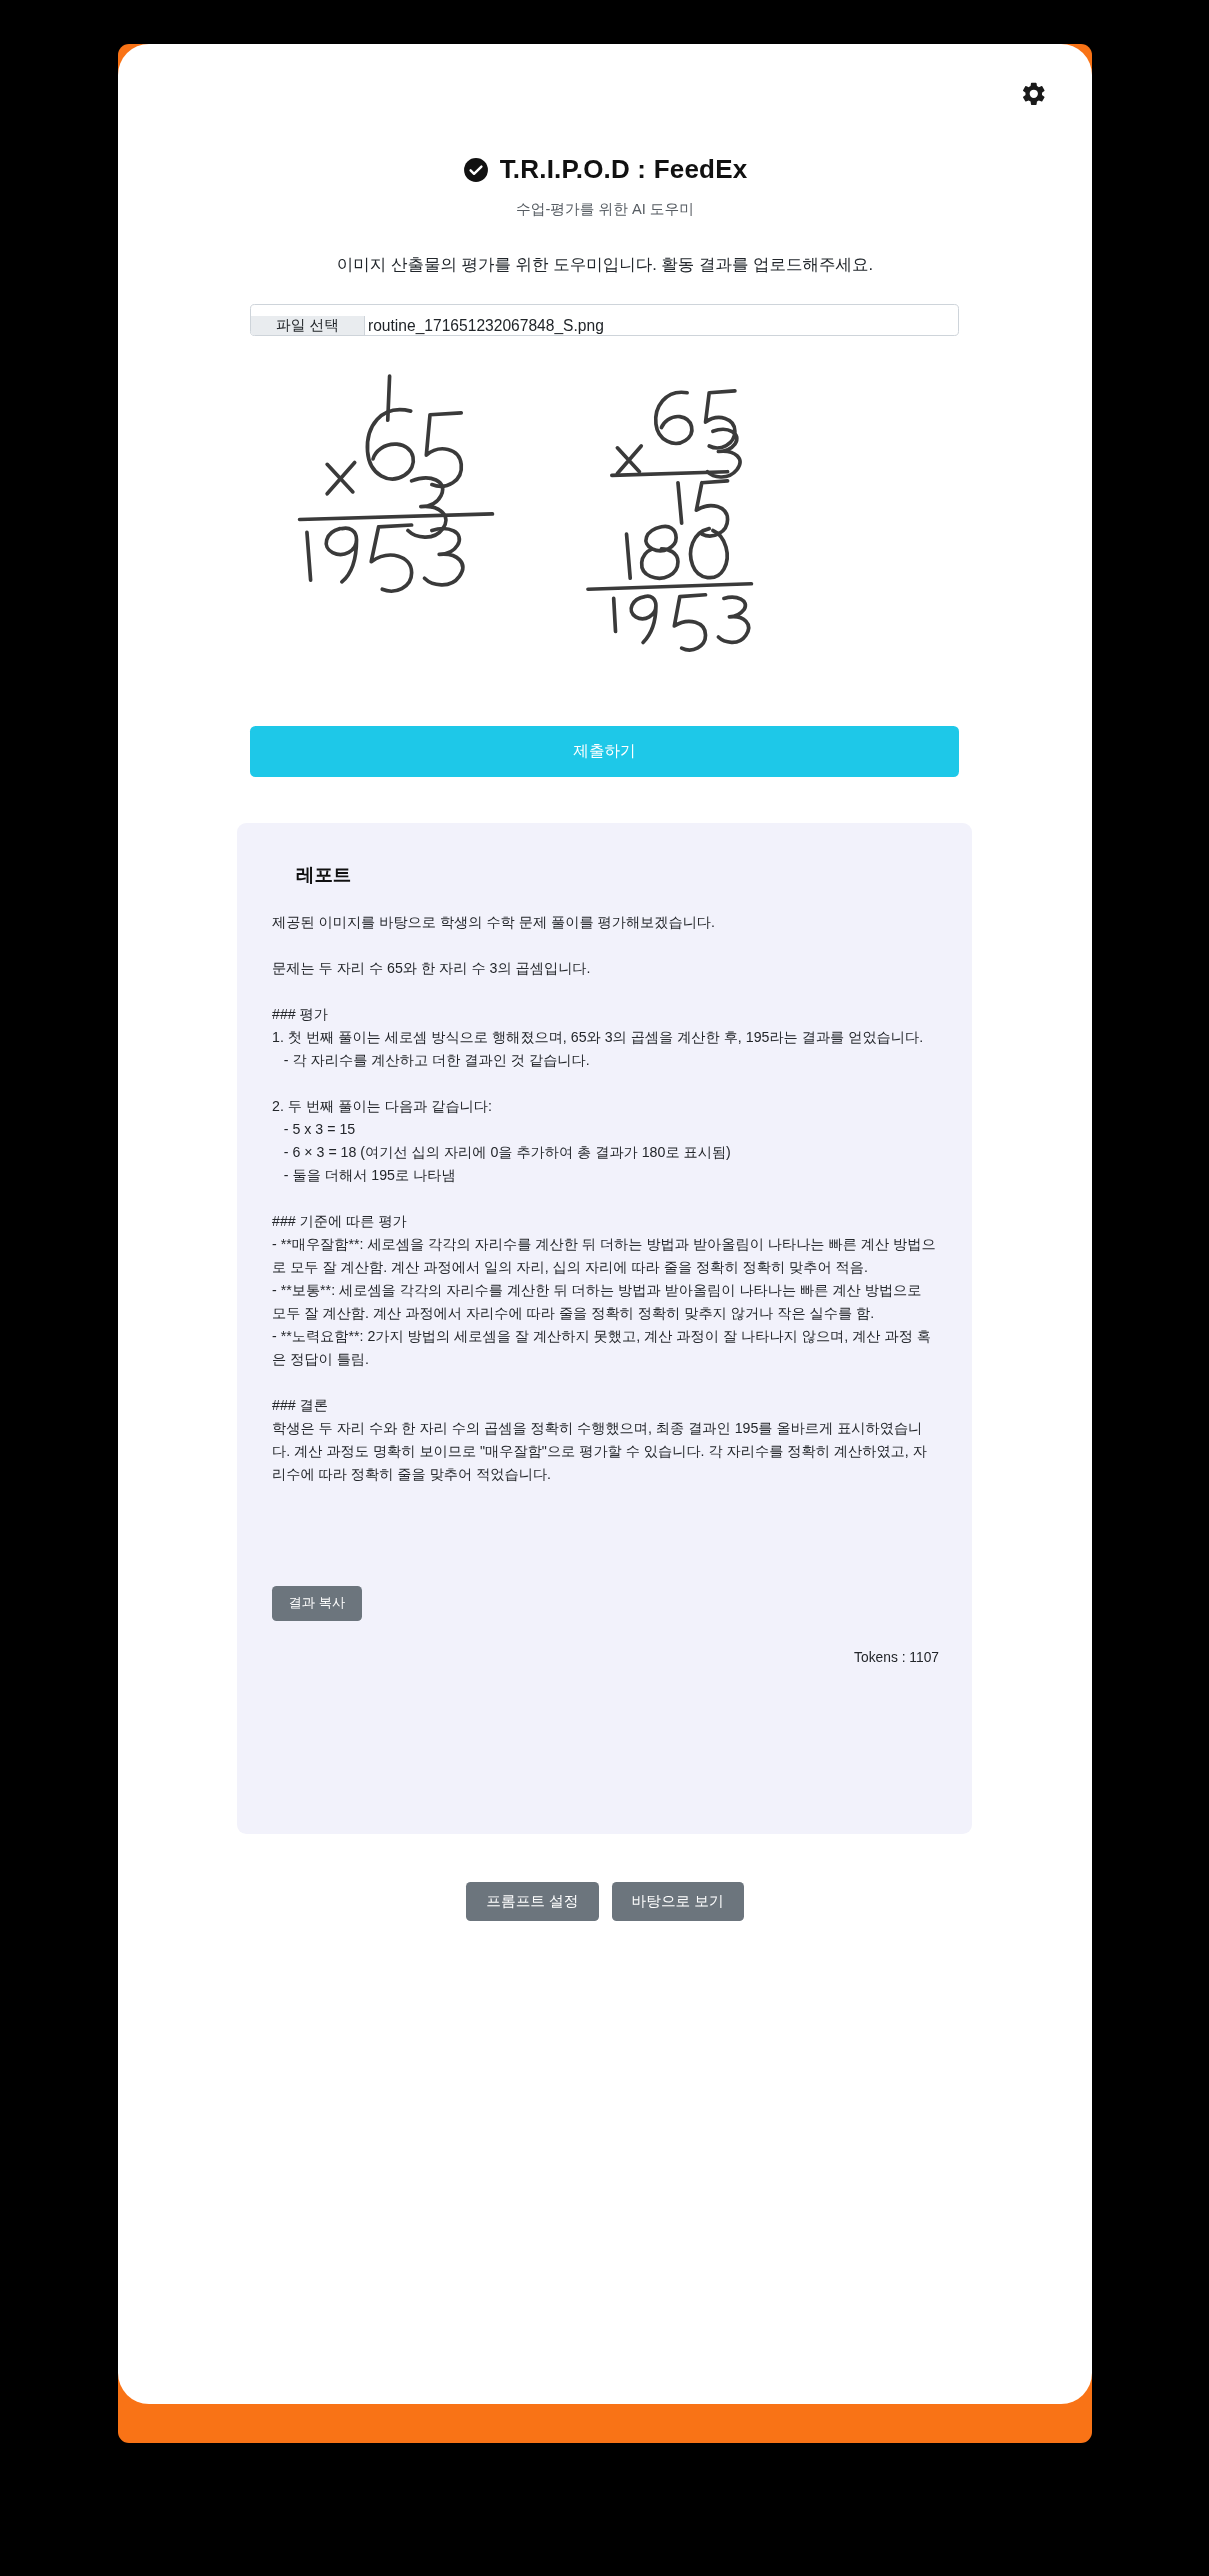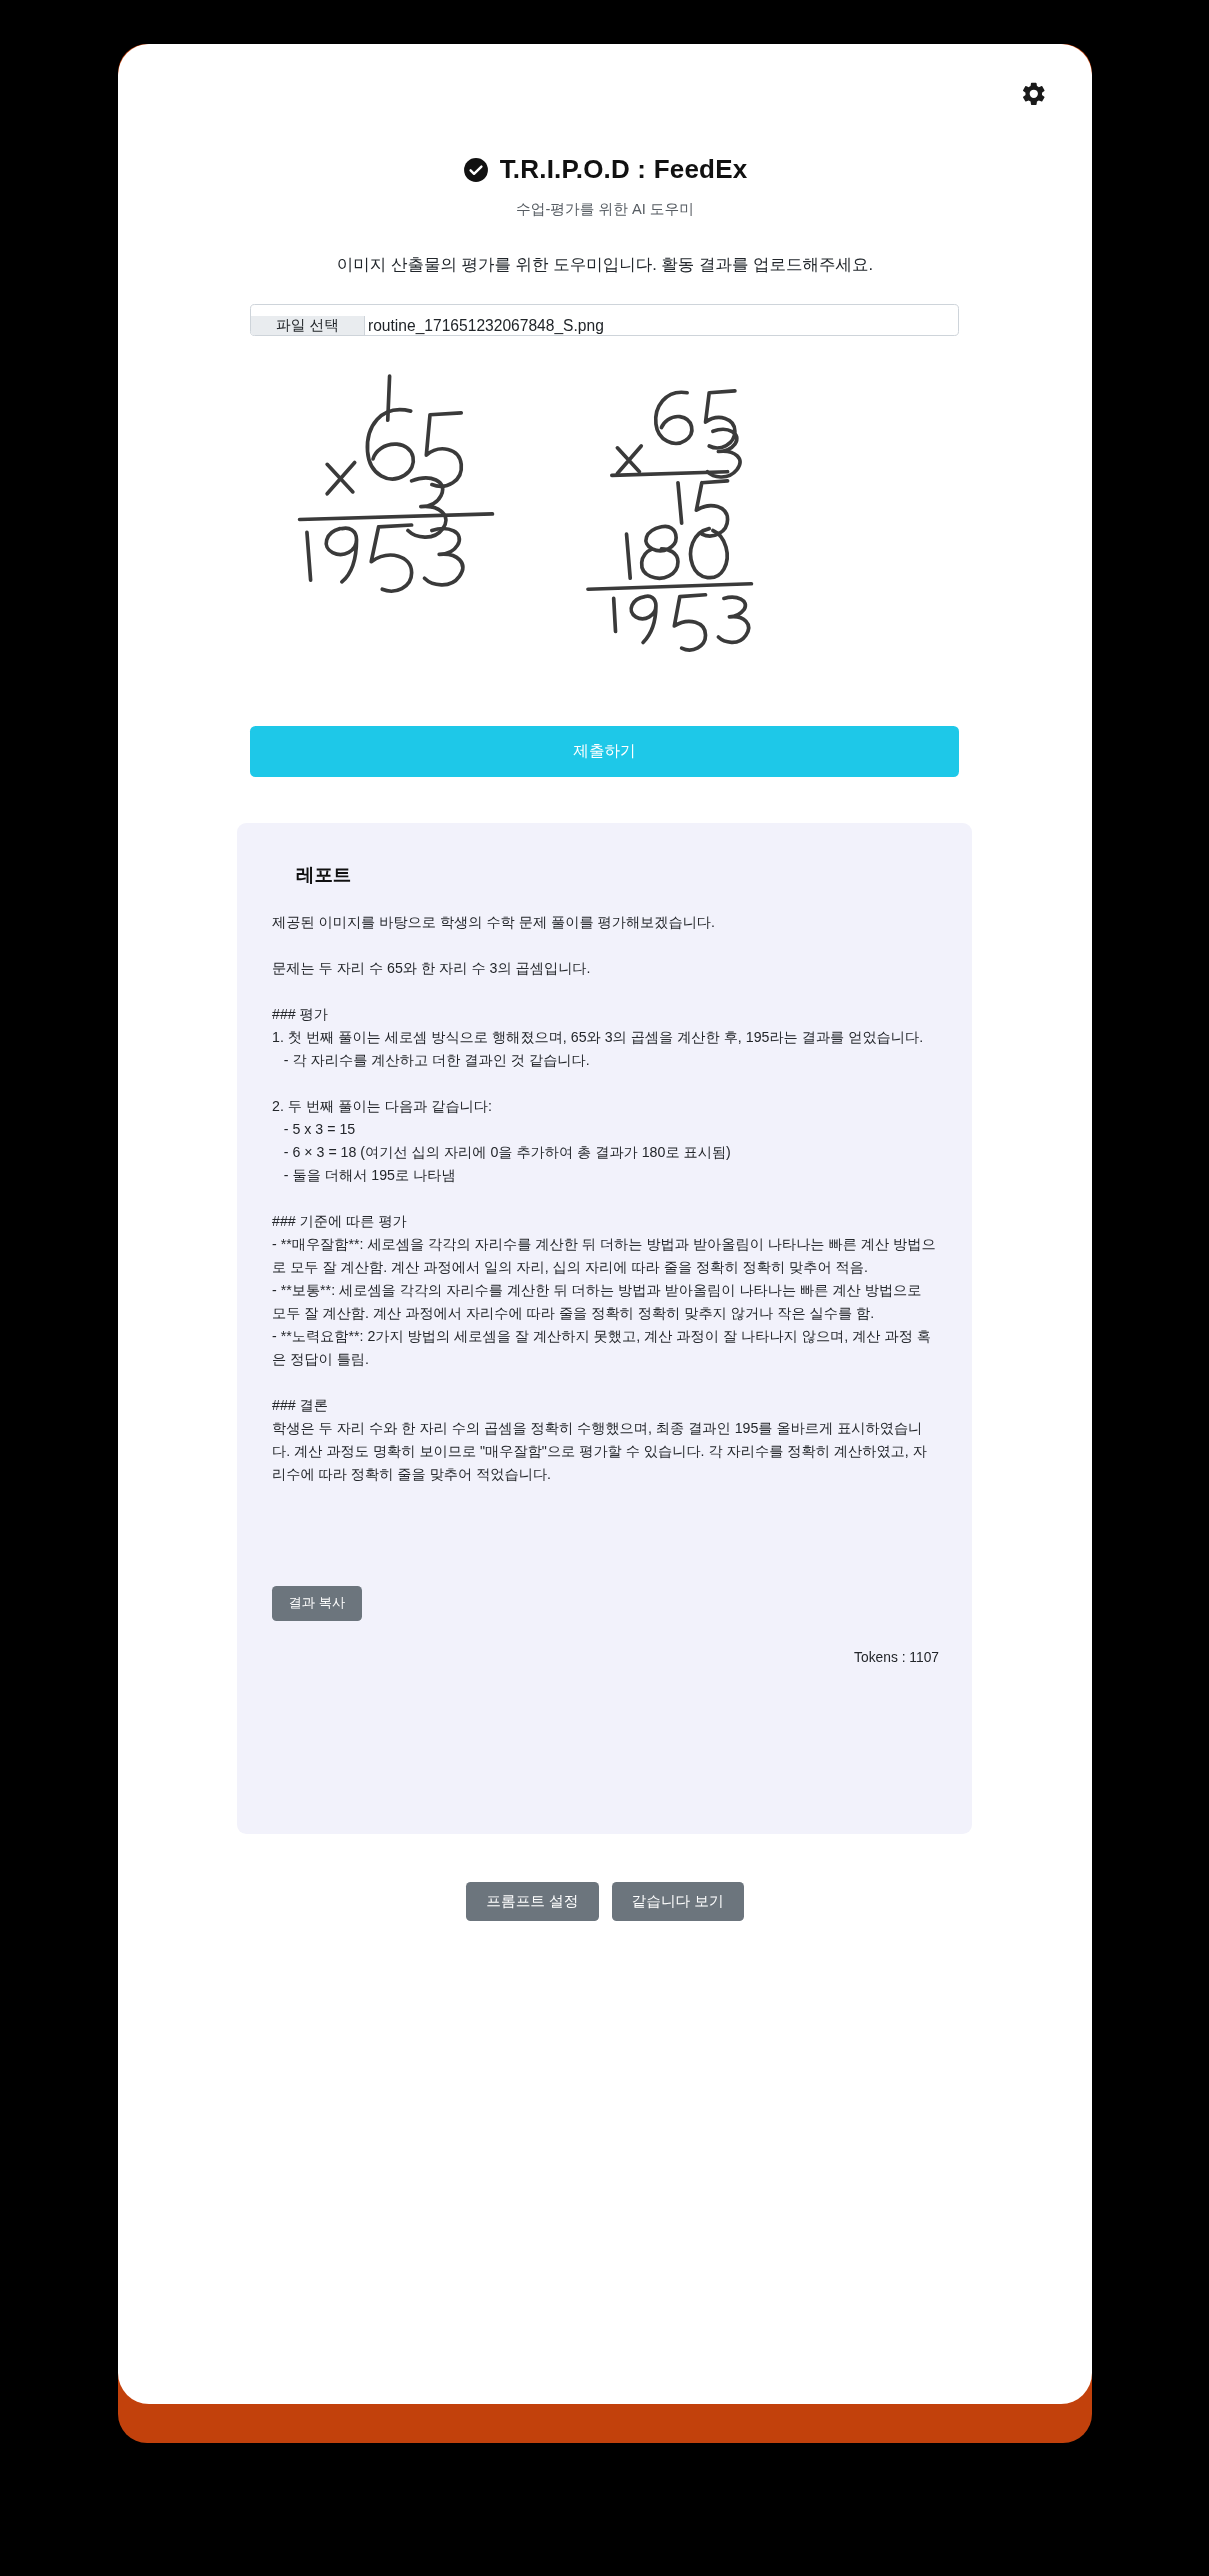--- a/index.html
+++ b/index.html
@@ -15,22 +15,22 @@
     position: relative;
     background: #000000;
     overflow: hidden;
   }
   .phone {
     position: absolute;
     left: 118px;
     top: 44px;
     width: 974px;
     height: 2399px;
-    background: #c2410c;
-    border-radius: 29px;
+    background: #f97316;
+    border-radius: 11px;
     overflow: hidden;
   }
   .app-card {
     position: absolute;
     left: 0;
     top: 0;
     width: 974px;
     height: 2360px;
     background: #ffffff;
     border-radius: 31px;
@@ -335,21 +335,21 @@
 - **노력요함**: 2가지 방법의 세로셈을 잘 계산하지 못했고, 계산 과정이 잘 나타나지 않으며, 계산 과정 혹은 정답이 틀림.
 
 ### 결론
 학생은 두 자리 수와 한 자리 수의 곱셈을 정확히 수행했으며, 최종 결과인 195를 올바르게 표시하였습니다. 계산 과정도 명확히 보이므로 "매우잘함"으로 평가할 수 있습니다. 각 자리수를 정확히 계산하였고, 자리수에 따라 정확히 줄을 맞추어 적었습니다.</div>
         <button class="copy-btn">결과 복사</button>
         <div class="tokens">Tokens : 1107</div>
       </div>
 
       <div class="bottom-btns">
         <button class="gray-btn">프롬프트 설정</button>
-        <button class="gray-btn">같습니다 보기</button>
+        <button class="gray-btn">바탕으로 보기</button>
       </div>
 
     </div>
 
 
   </div>
 </div>
 
 
 </body></html>

